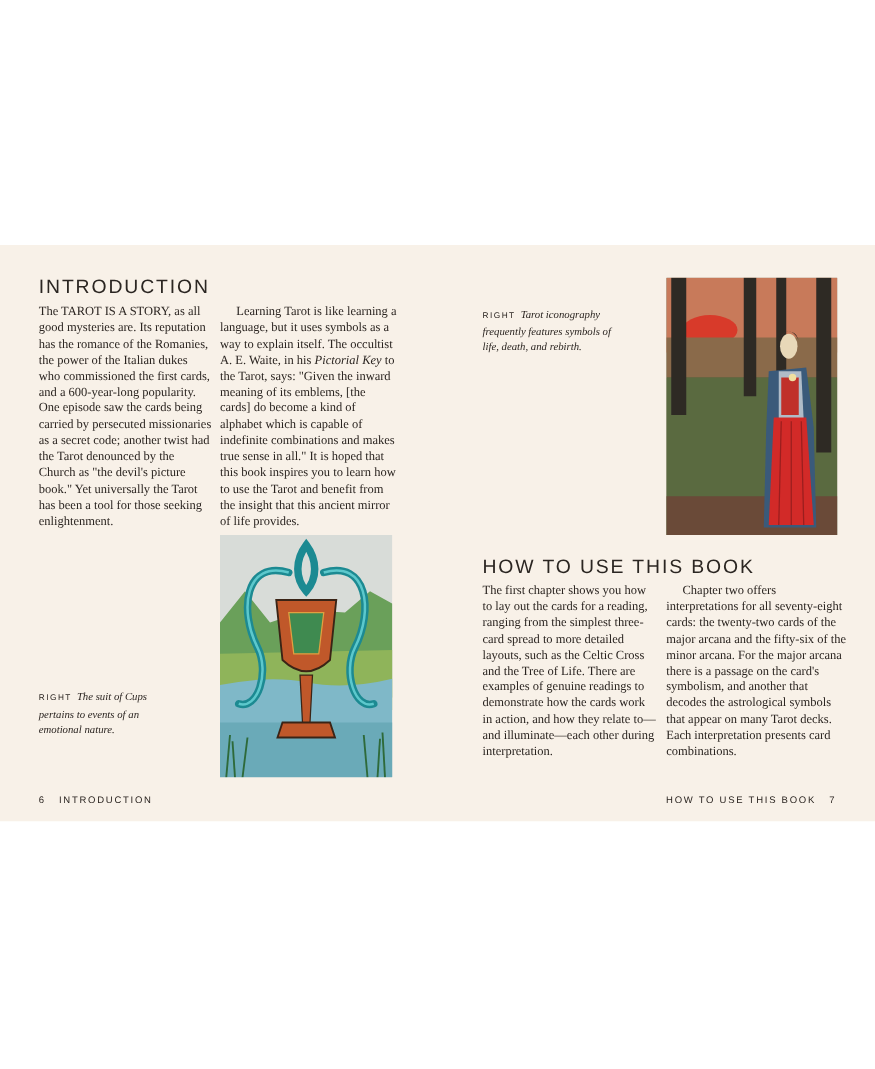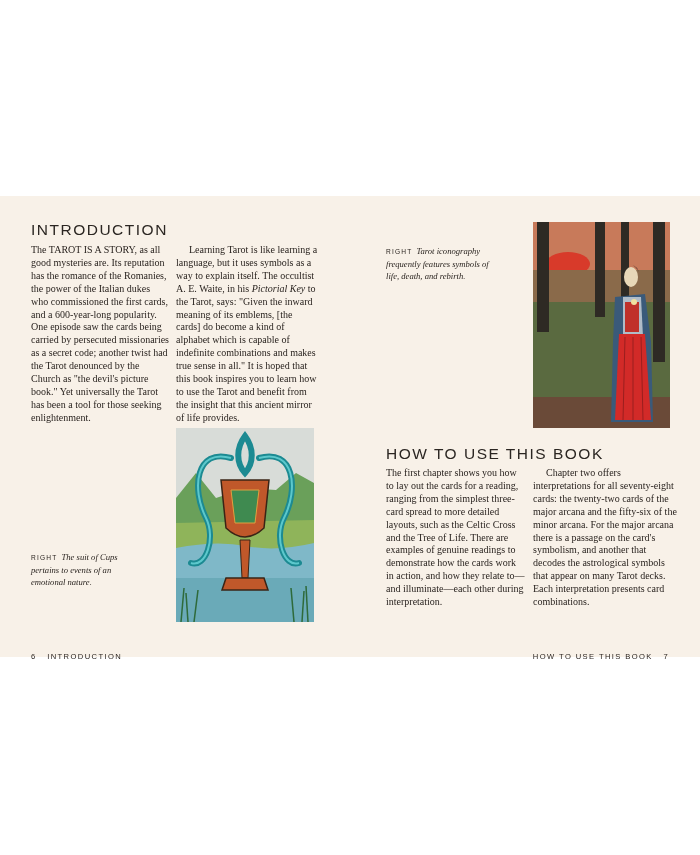--- a/index.html
+++ b/index.html
@@ -24,21 +24,21 @@
   .caption {
     position: absolute; font-family: "Liberation Serif", serif; font-style: italic;
     font-size: 8.6px; line-height: 12.2px; color: #2a2420; margin: 0;
   }
   .caption .tag {
     font-style: normal; font-family: "Liberation Sans", sans-serif; font-size: 6.6px;
     letter-spacing: 1.2px; margin-right: 4px;
   }
   .folio {
     position: absolute; font-family: "Liberation Sans", sans-serif; font-size: 7.6px;
-    letter-spacing: 1.4px; color: #2a2420; top: 652px;
+    letter-spacing: 1.4px; color: #2a2420; top: 635px;
   }
   .art { position: absolute; overflow: hidden; }
 </style>
 </head>
 <body>
 
 <div class="spread"></div>
 
 <h2 class="heading" style="left:31px; top:221px;">INTRODUCTION</h2>
 

